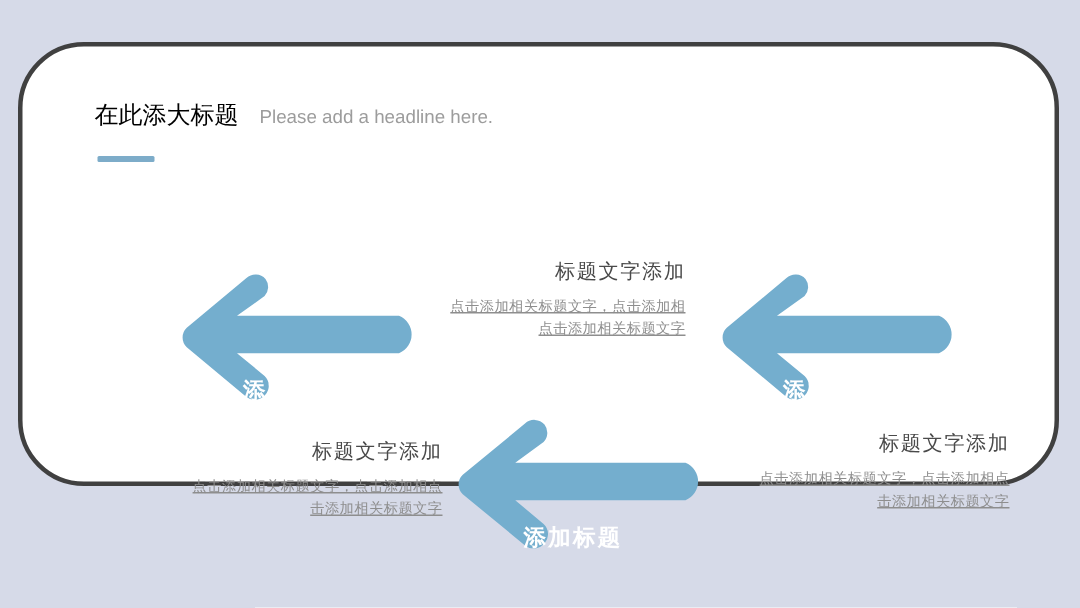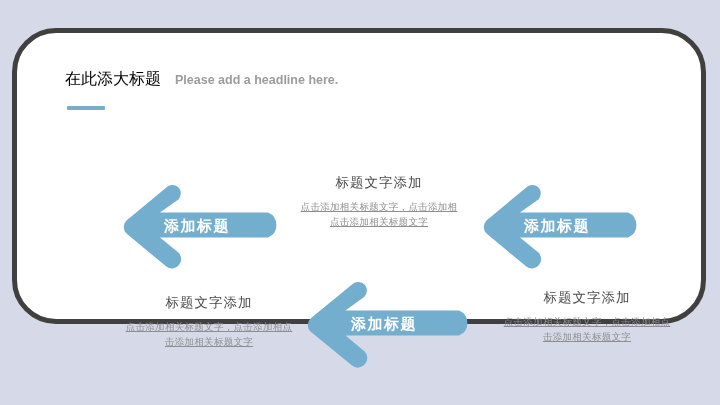--- a/index.html
+++ b/index.html
@@ -16,38 +16,38 @@
   }
 
   
   #slide-card {
     position: absolute;
     left: 12px;
     top: 28px;
     width: 694px;
     height: 296px;
     background: #ffffff;
-    border: 5px solid #404040;
+    border: 3px solid #404040;
     border-radius: 44px;
     box-sizing: border-box;
   }
 
   
   #slide-header {
     position: absolute;
     left: 48px;
     top: 36px;
     display: flex;
     align-items: baseline;
   }
   #headline-en {
     margin-left: 14px;
     font-size: 12.5px;
     color: #9c9c9c;
-    font-weight: 700;
+    font-weight: 400;
     white-space: nowrap;
     line-height: 1;
   }
   #headline-rule {
     position: absolute;
     left: 50px;
     top: 73px;
     width: 38px;
     height: 4px;
     background: #7dacc9;
@@ -64,35 +64,36 @@
     height: 100%;
   }
   .arrow-label {
     position: absolute;
     color: #ffffff;
     font-size: 15px;
     font-weight: bold;
     letter-spacing: 1.5px;
     white-space: nowrap;
     line-height: 1;
+    margin-top: 37px;
   }
 
   #arrow-top-left   { left: 103px; top: 149px; width: 163px; height: 88px; }
   #arrow-top-left .arrow-label   { left: 44px; top: 36px; }
 
   #arrow-top-right  { left: 463px; top: 149px; width: 163px; height: 88px; }
   #arrow-top-right .arrow-label  { left: 44px; top: 36px; }
 
   #arrow-bottom     { left: 287px; top: 246px; width: 170px; height: 90px; }
   #arrow-bottom .arrow-label     { left: 47px; top: 37px; }
 
   
   .text-block {
     position: absolute;
-    text-align: center;
+    text-align: right;
   }
   .tb-title {
     font-size: 13.5px;
     color: #4a4a4a;
     letter-spacing: 1px;
     line-height: 1;
     margin-bottom: 9px;
     white-space: nowrap;
   }
   .tb-body {

